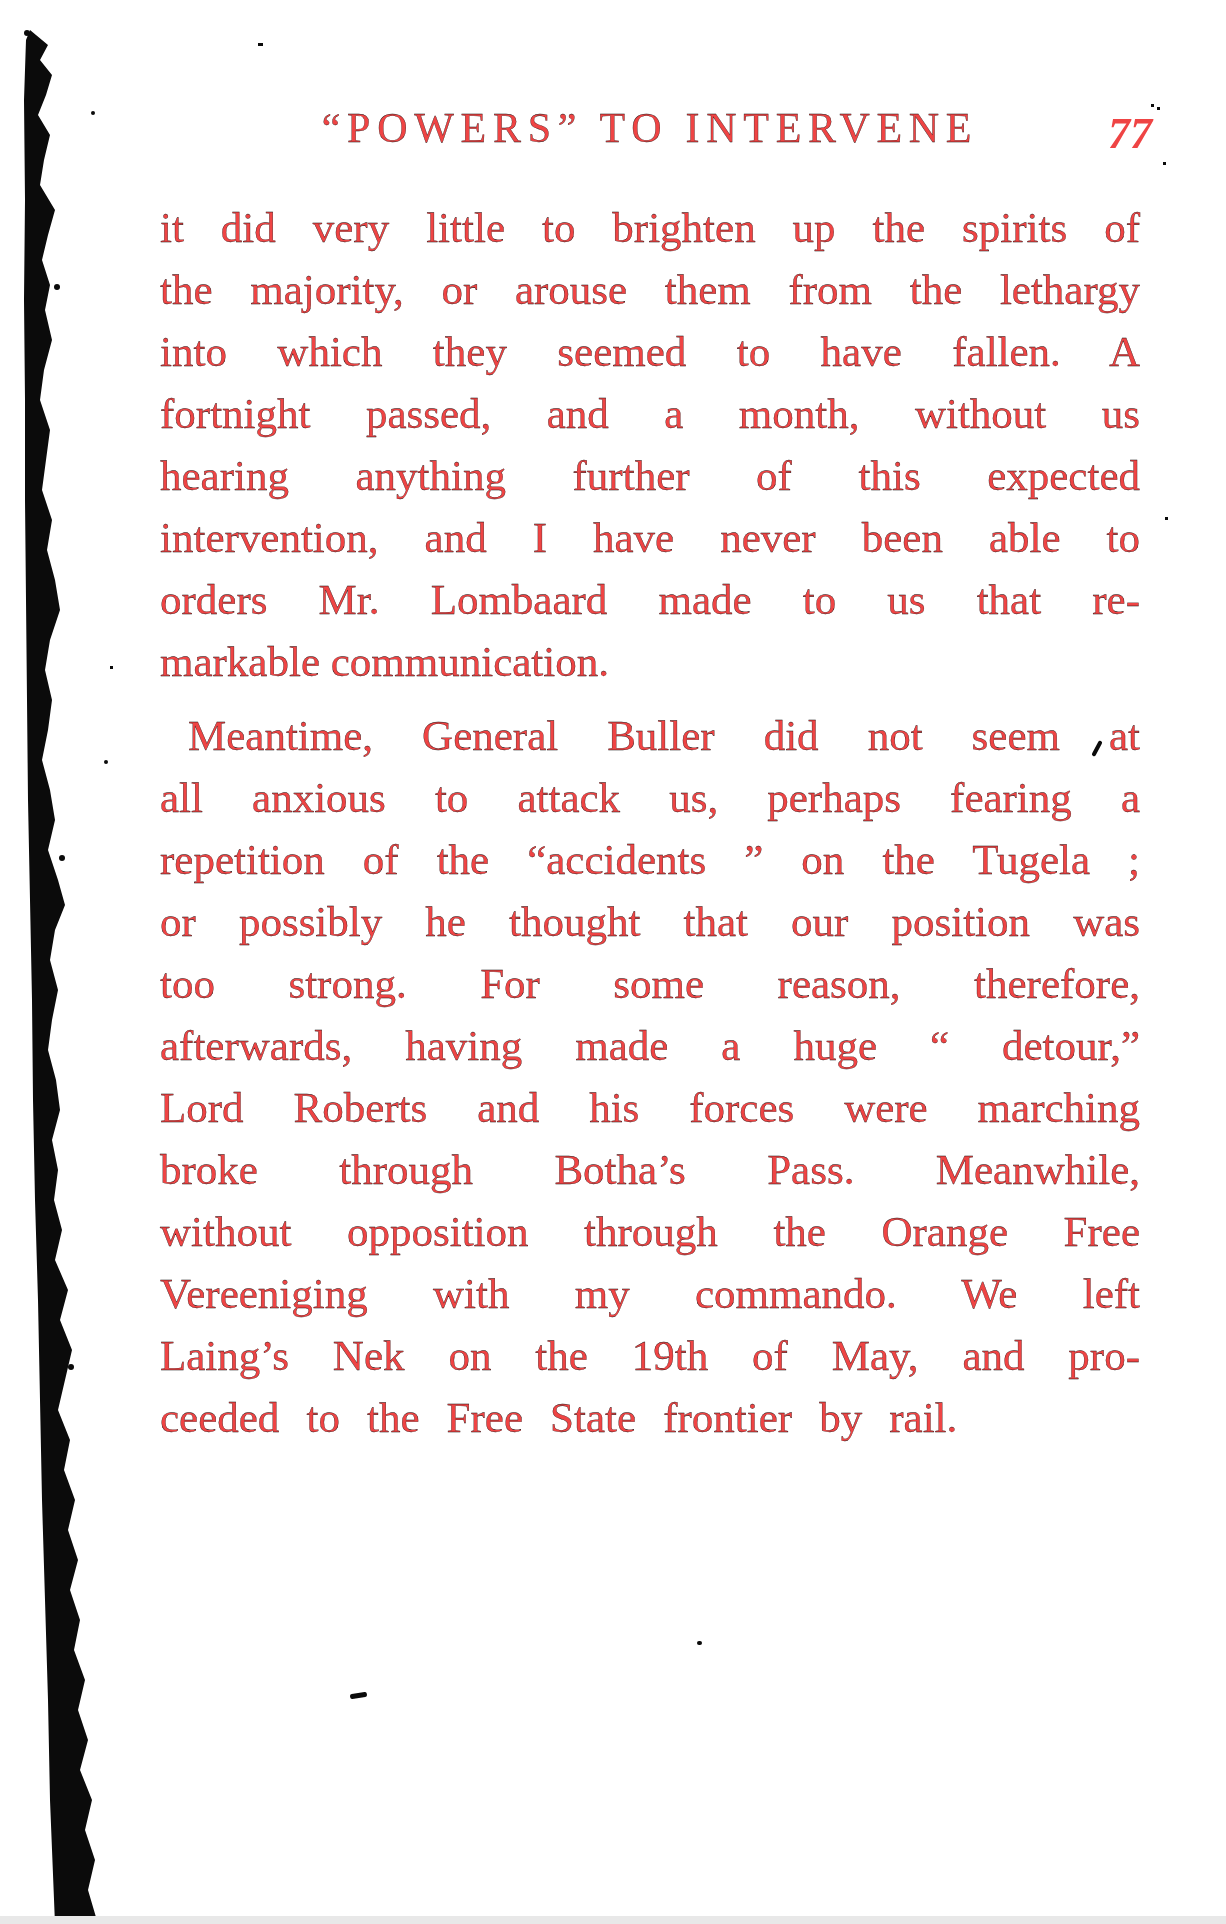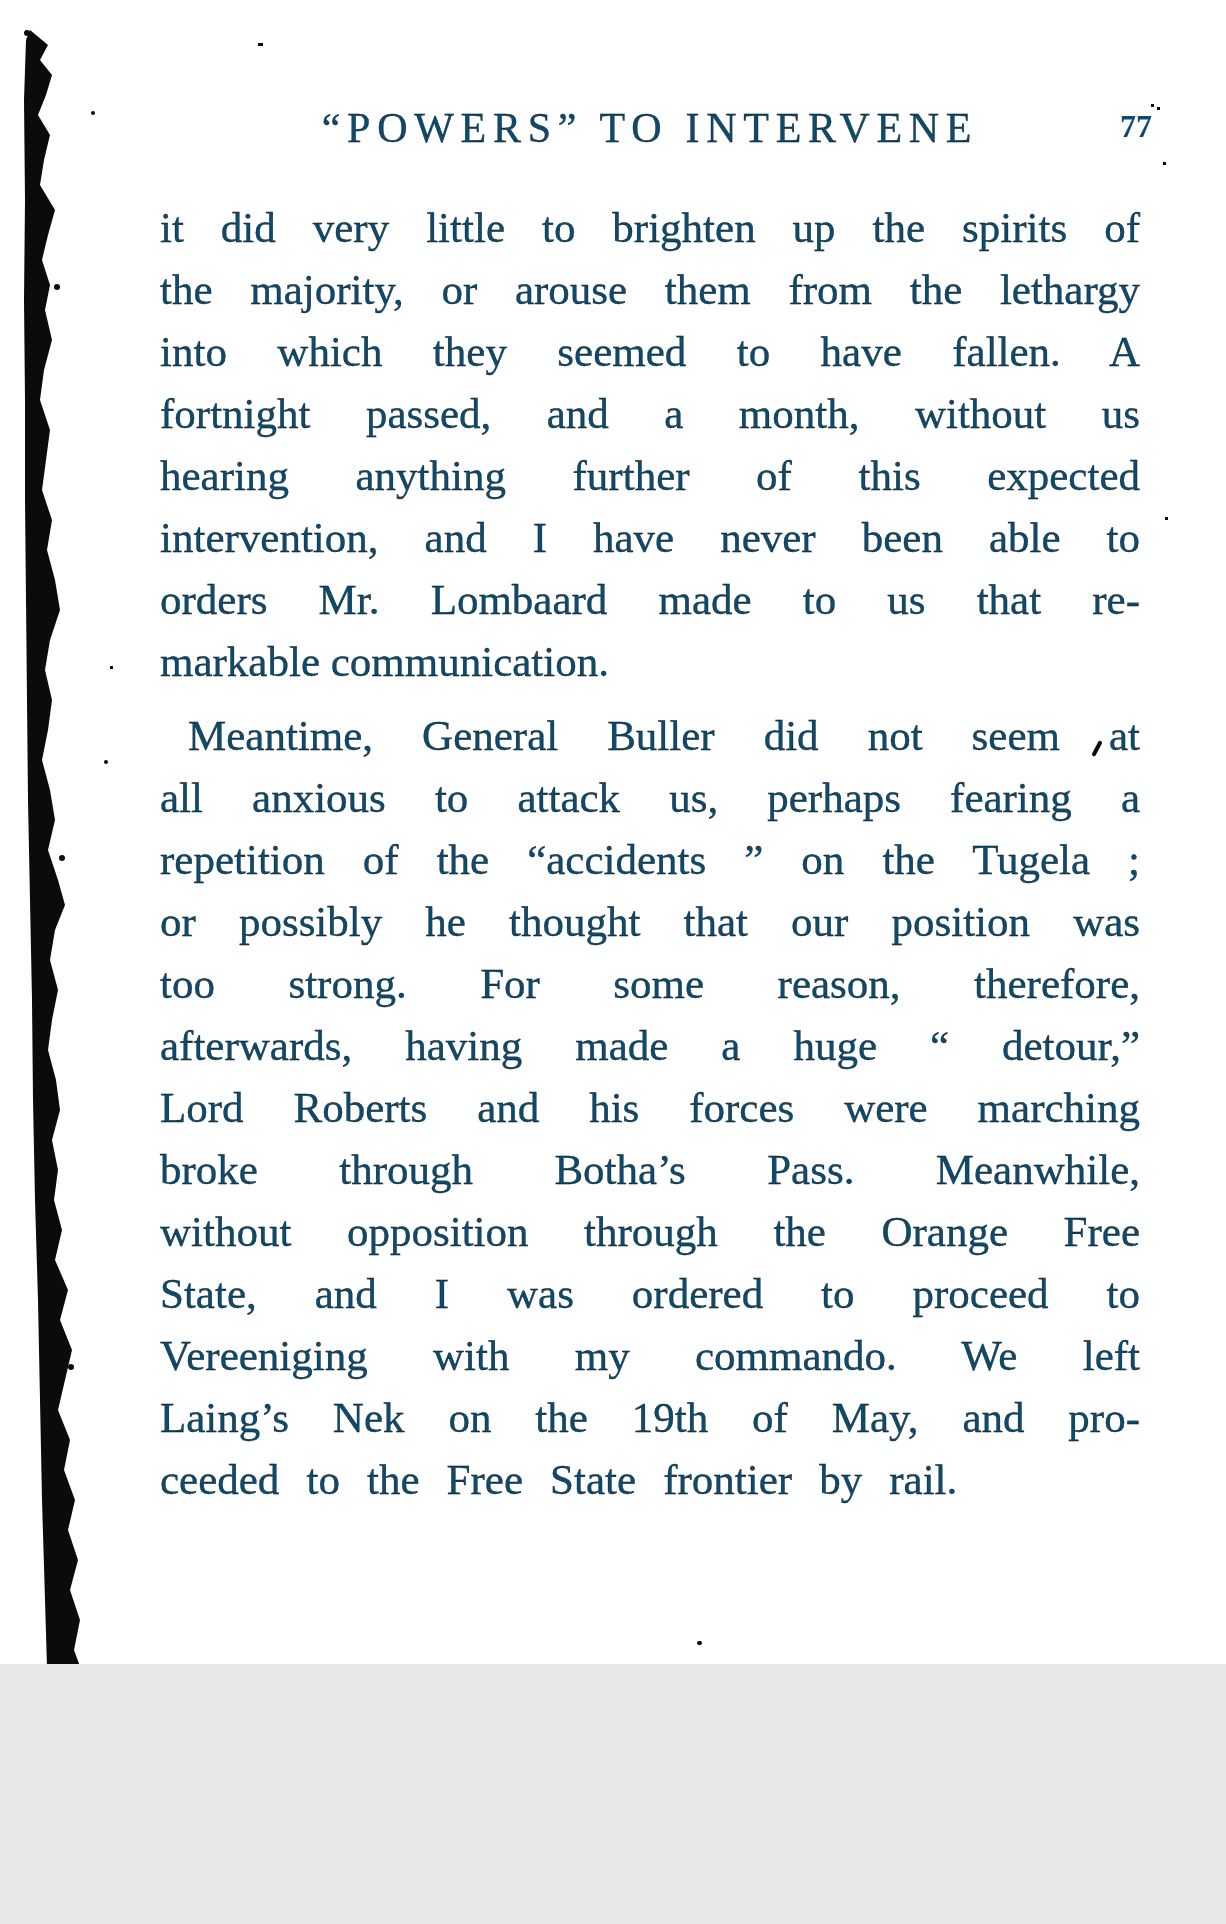--- a/index.html
+++ b/index.html
@@ -1,37 +1,38 @@
 <!DOCTYPE html>
 <html><head>
 <meta charset="utf-8">
 <style>
   html,body{margin:0;padding:0;background:#e8e8e8;}
   .page{
     position:relative;
-    width:1226px;height:1664px;
+    width:1226px;height:1916px;
     background:#ffffff;
     overflow:hidden;
     font-family:"Liberation Serif","DejaVu Serif",serif;
-    color:#0c4a6e;
+    color:#ef4444;
   }
   
   .binding{position:absolute;left:0;top:0;width:1226px;height:1924px;pointer-events:none;}
   
   .header{position:absolute;left:148px;top:104px;width:1004px;height:56px;}
   .header-title{
     text-align:center;
     font-size:42px;
     letter-spacing:0.16em;
     white-space:nowrap;
     -webkit-text-stroke:0.3px #0b0b0b;
   }
   .page-number{
     position:absolute;right:0;top:4px;
-    font-size:32px;
+    font-size:44px;
+    font-style:italic;
     font-weight:bold;
   }
   
   .text-block{
     position:absolute;left:148px;top:185px;width:1004px;
     font-size:43px;
     line-height:62px;
     -webkit-text-stroke:0.3px #0b0b0b;
   }
   .para{margin:12px;padding:0;}
@@ -101,21 +102,20 @@
     <div class="para">
       <div class="ln j ind">Meantime, General Buller did not seem at</div>
       <div class="ln j">all anxious to attack us, perhaps fearing a</div>
       <div class="ln j">repetition of the “accidents ” on the Tugela ;</div>
       <div class="ln j">or possibly he thought that our position was</div>
       <div class="ln j">too strong.  For some reason, therefore,</div>
       <div class="ln j">afterwards, having made a huge “ detour,”</div>
       <div class="ln j">Lord Roberts and his forces were marching</div>
       <div class="ln j">broke through Botha’s Pass.  Meanwhile,</div>
       <div class="ln j">without opposition through the Orange Free</div>
-      <div class="ln j">State, and I was ordered to proceed to</div>
       <div class="ln j">Vereeniging with my commando.  We left</div>
       <div class="ln j">Laing’s Nek on the 19th of May, and pro-</div>
       <div class="ln end wide">ceeded to the Free State frontier by rail.</div>
     </div>
   </div>
 
   <div class="speck s1"></div>
   <div class="speck s2"></div>
   <div class="speck s3"></div>
   <div class="speck s4"></div>

